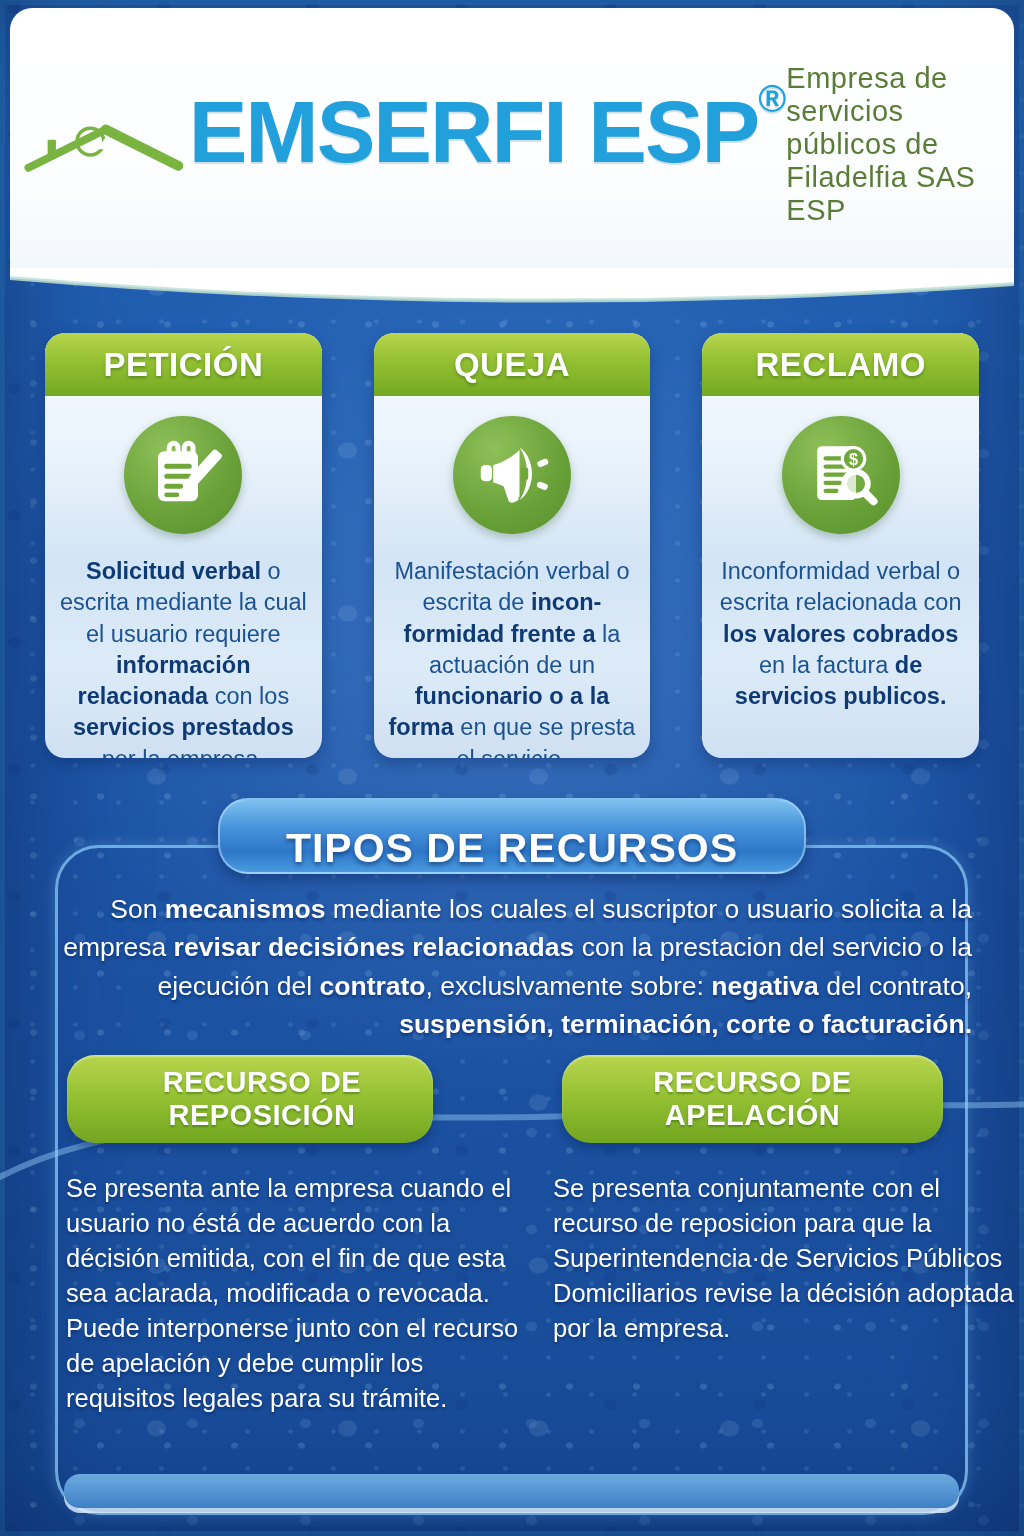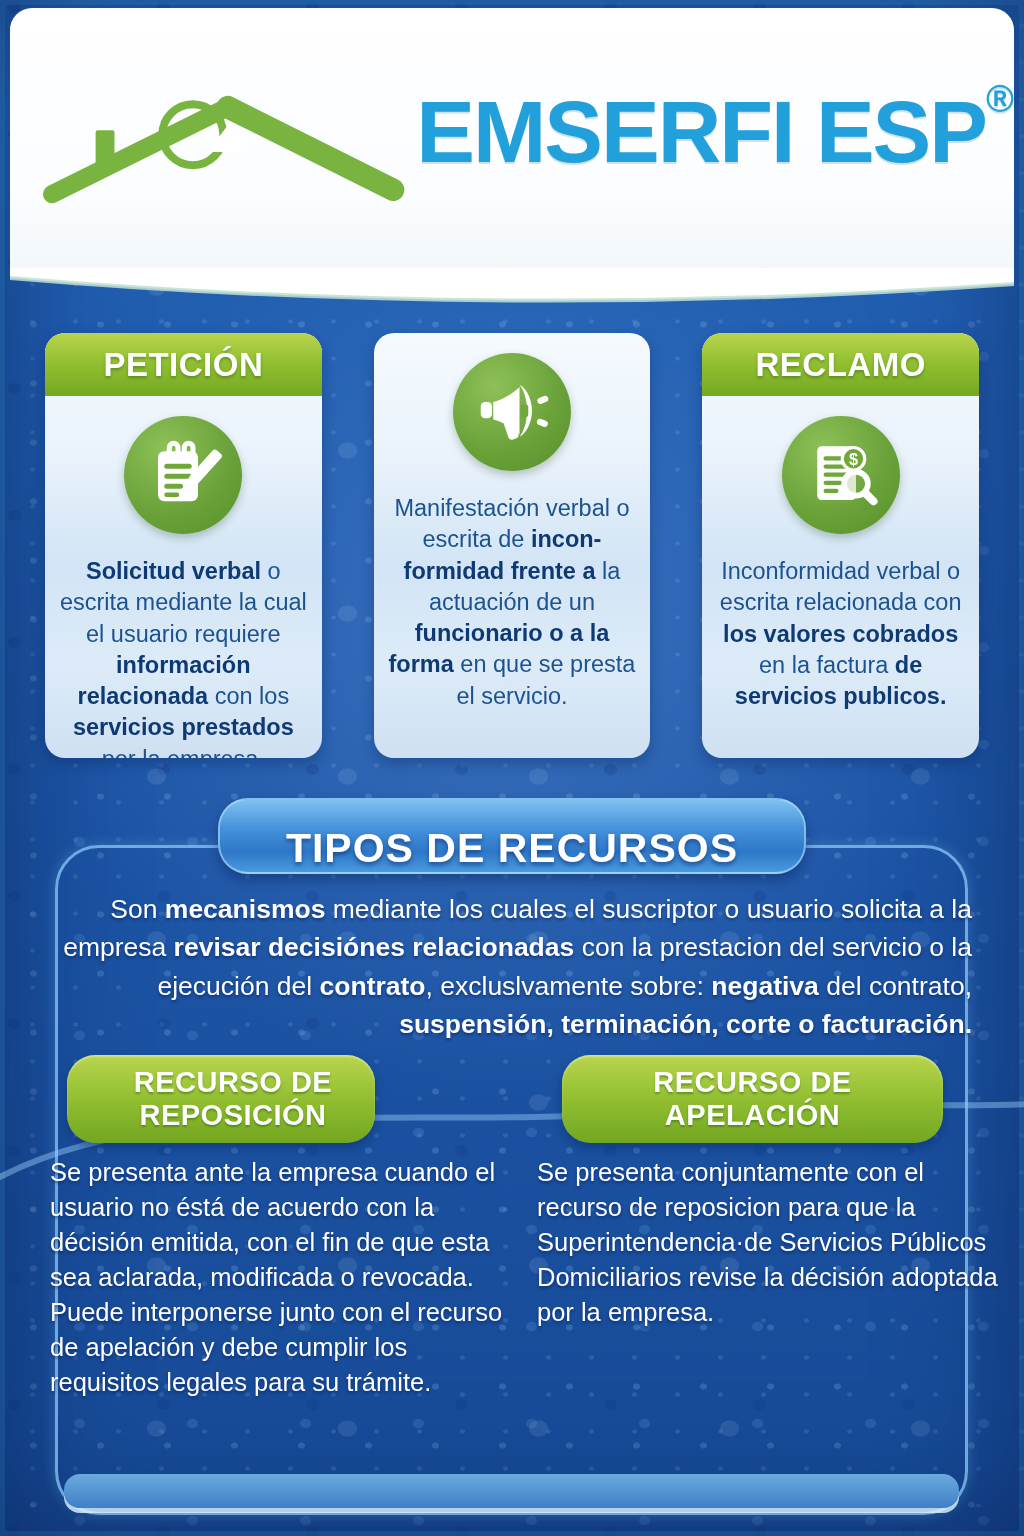--- a/index.html
+++ b/index.html
@@ -103,25 +103,25 @@
   .col-pill{
     position:absolute; top:1055px; height:88px; border-radius:28px;
     background:linear-gradient(180deg,#b9d54d 0%,#92bf31 50%,#73a621 100%);
     display:flex; align-items:center; justify-content:center; text-align:center;
     box-shadow:0 5px 10px rgba(8,35,90,.4), inset 0 2px 2px rgba(255,255,255,.35);
   }
   .col-pill span{
     color:#fff; font-size:29px; font-weight:bold; line-height:1.15; letter-spacing:.5px;
     text-shadow:0 2px 2px rgba(40,90,10,.45); padding:0 30px;
   }
-  .pill-left{ left:67px; width:308px;padding-left:24px; }
+  .pill-left{ left:67px; width:366px;padding-left:24px; }
   .pill-right{ left:562px; width:381px; }
 
   .col-text{
-    position:absolute; top:1155px; width:462px; margin:0;
+    position:absolute; top:1155px; width:462px; margin:16px;
     color:#fff; font-size:25.5px; line-height:1.37;
     text-shadow:0 2px 3px rgba(8,35,95,.65);
   }
   .col-text .b{ font-weight:normal; }
   .col-left{ left:50px; }
   .col-right{ left:537px; }
 </style>
 </head>
 <body>
 
@@ -129,20 +129,21 @@
 
   <header class="header">
     <svg class="logo-svg" viewBox="0 0 560 150" aria-hidden="true">
       <circle cx="252" cy="58" r="42" fill="none" stroke="#79b441" stroke-width="11"></circle>
       <rect x="118" y="52" width="26" height="52" rx="3" fill="#79b441"></rect>
       <path d="M58,140 L300,20" stroke="#79b441" stroke-width="25" stroke-linecap="round" fill="none"></path>
       <path d="M300,20 L528,134" stroke="#79b441" stroke-width="31" stroke-linecap="round" fill="none"></path>
       <polygon points="301,44 272,82 330,82" fill="#ffffff"></polygon>
     </svg>
     <div class="brand-line"><span>EMSERFI ESP</span><span class="brand-reg">®</span></div>
+    <div class="subtitle-line">Empresa de servicios públicos de Filadelfia SAS ESP</div>
   </header>
   <svg class="header-curve" viewBox="0 0 1004 48" preserveAspectRatio="none" aria-hidden="true">
     <path d="M0,0 L1004,0 L1004,16 Q500,52 0,10 Z" fill="#ffffff"></path>
     <path d="M0,10 Q500,52 1004,16" stroke="#bfe0d4" stroke-width="4" fill="none" opacity="0.85"></path>
   </svg>
 
   <section class="cards">
 
     <article class="card">
       <div class="card-head">PETICIÓN</div>
@@ -162,20 +163,21 @@
               <rect x="41.5" y="8" width="9" height="32" rx="2.5" fill="#fff"></rect>
               <path d="M41.5,40 h9 l-4.5,10 z" fill="#fff"></path>
             </g>
           </svg>
         </div>
         <p class="card-text"><span class="b">Solicitud verbal</span><span> o escrita mediante la cual el usuario requiere </span><span class="b">información relacionada</span><span> con los </span><span class="b">servicios prestados</span><span> por la empresa.</span></p>
       </div>
     </article>
 
     <article class="card">
+      <div class="card-head">QUEJA</div>
       <div class="card-body">
         <div class="icon-circle">
           <svg viewBox="0 0 64 64" aria-hidden="true">
             <g fill="#fff">
               <rect x="7" y="24" width="9" height="13" rx="3.5"></rect>
               <path d="M17,24 C25,22 33,17 38,12 L38,50 C33,45 25,40 17,38 Z"></path>
               <path d="M38,10 C45,14 48,24 48,31 C48,38 45,48 38,52 C43,45 44,37 44,31 C44,25 43,17 38,10 Z"></path>
               <path d="M24,37 l5,15 a3,3 0 0 0 3.8,1.9 l2.4,-.8 a3,3 0 0 0 1.9,-3.8 l-4.6,-13.8 z"></path>
               <rect x="52" y="20" width="9" height="5" rx="2.5" transform="rotate(-22 56 22)"></rect>
               <rect x="52" y="38" width="9" height="5" rx="2.5" transform="rotate(22 56 40)"></rect>

